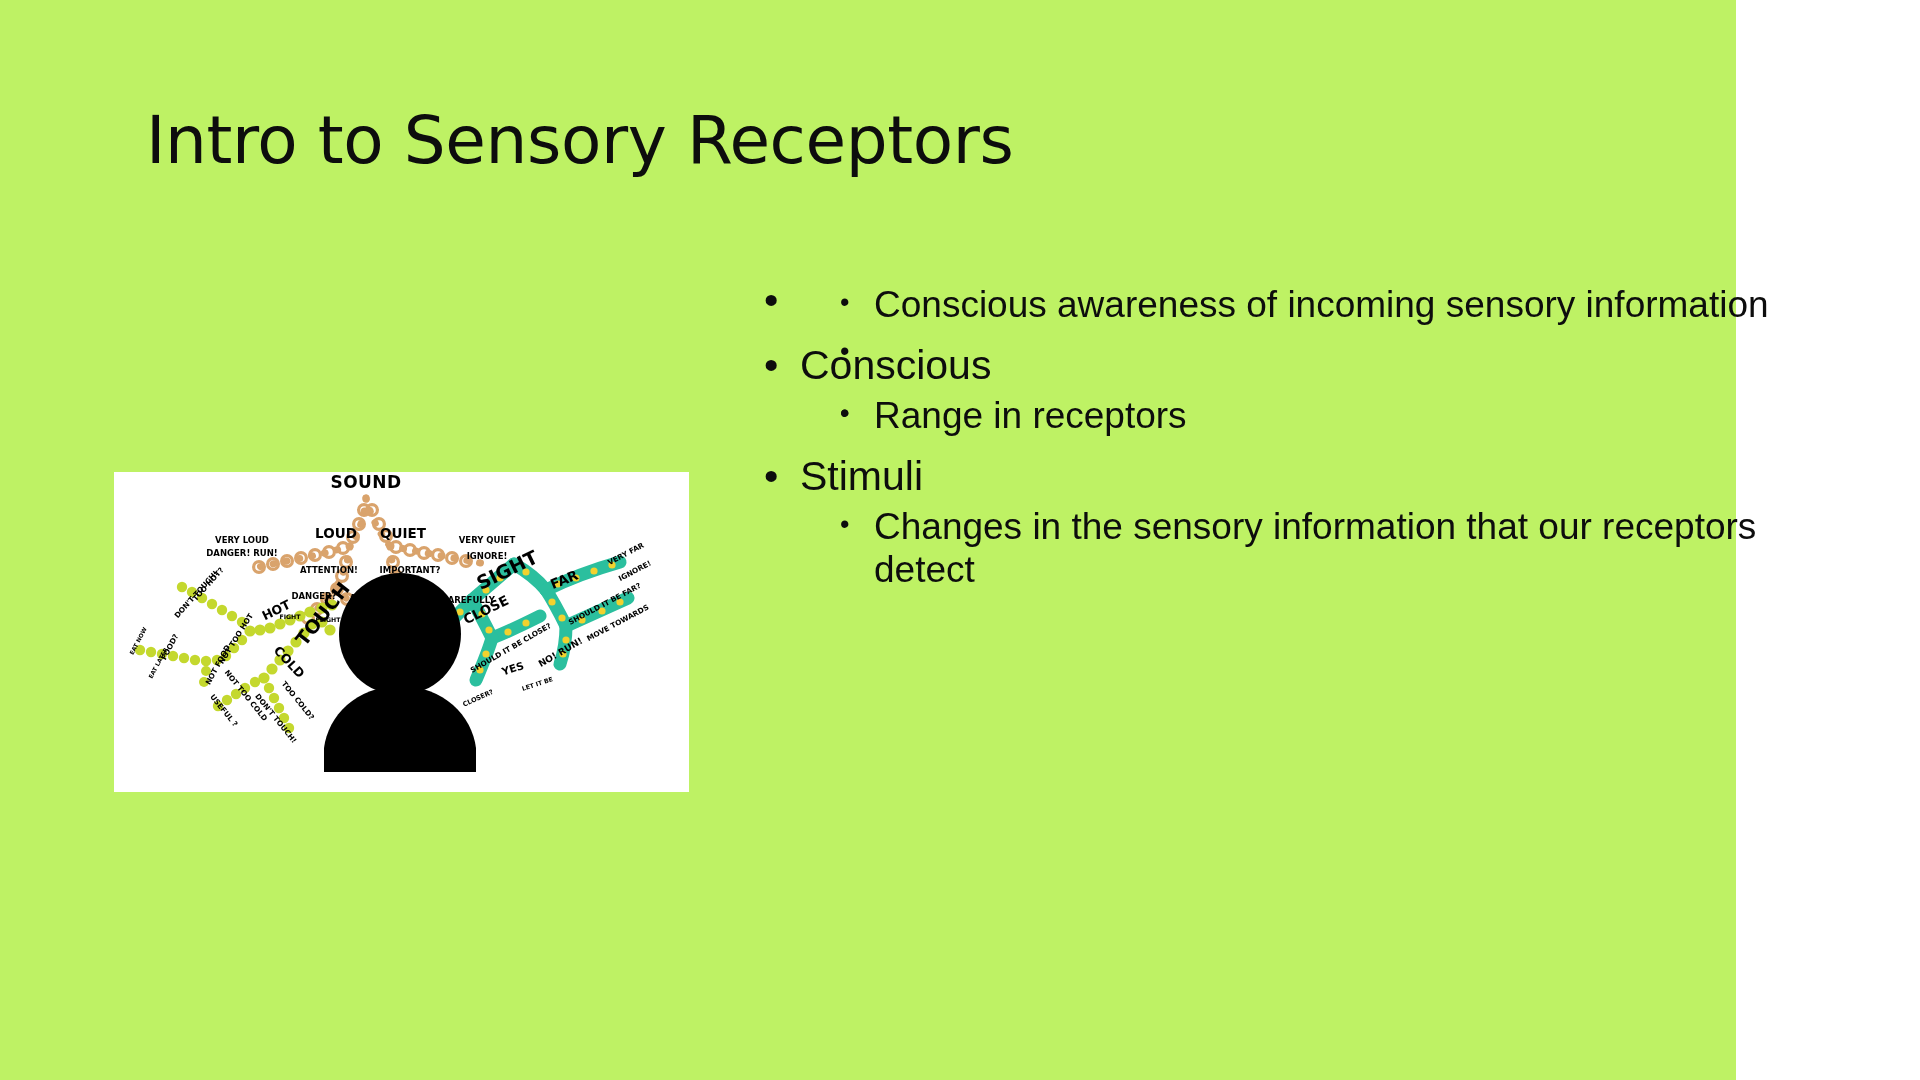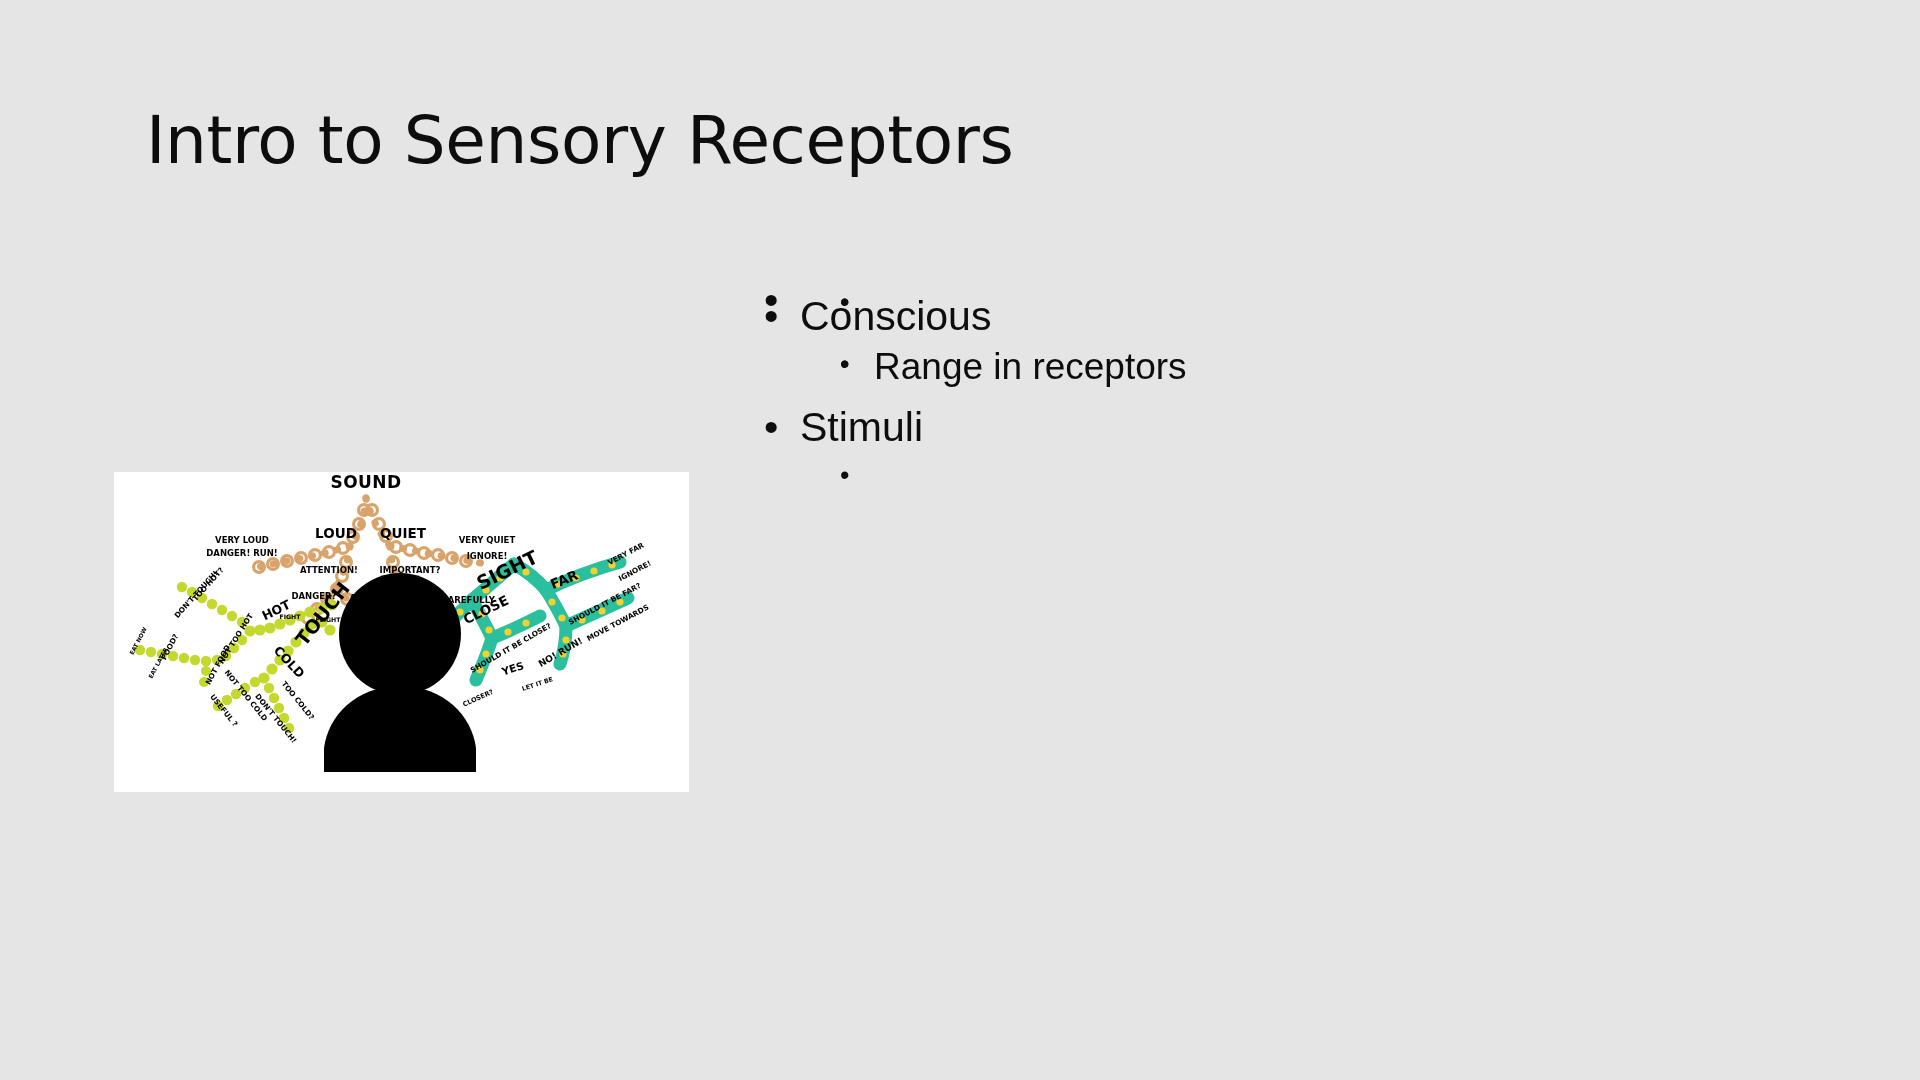--- a/index.html
+++ b/index.html
@@ -10,23 +10,23 @@
   body {
     width: 1920px;
     height: 1080px;
     overflow: hidden;
     font-family: "Liberation Sans", sans-serif;
     color: #000000;
   }
 
   #slide {
     position: relative;
-    width: 1920px;
+    width: 1736px;
     height: 1080px;
-    background: #e5e5e5;
+    background: #bef264;
   }
 
   
   #slide-title {
     position: absolute;
     left: 146px;
     top: 108px;
     width: 1500px;
     font-family: "DejaVu Sans", sans-serif;
     font-size: 66px;
@@ -301,20 +301,21 @@
     </svg>
   </div>
 
   <div id="body-column">
 
     <div class="lvl1">
       <span class="bullet-dot">•</span>
     </div>
     <div class="lvl2">
       <span class="bullet-dot">•</span>
+      <span class="txt">Conscious awareness of incoming sensory information</span>
     </div>
     <div class="lvl2">
       <span class="bullet-dot">•</span>
     </div>
 
     <div class="lvl1">
       <span class="bullet-dot">•</span>
       <span class="txt">Conscious</span>
     </div>
     <div class="lvl2">
@@ -324,17 +325,18 @@
       <span class="bullet-dot">•</span>
       <span class="txt">Range in receptors</span>
     </div>
 
     <div class="lvl1">
       <span class="bullet-dot">•</span>
       <span class="txt">Stimuli</span>
     </div>
     <div class="lvl2">
       <span class="bullet-dot">•</span>
+      <span class="txt">Changes in the sensory information that our receptors detect</span>
     </div>
 
   </div>
 
 </div>
 
 </body></html>

